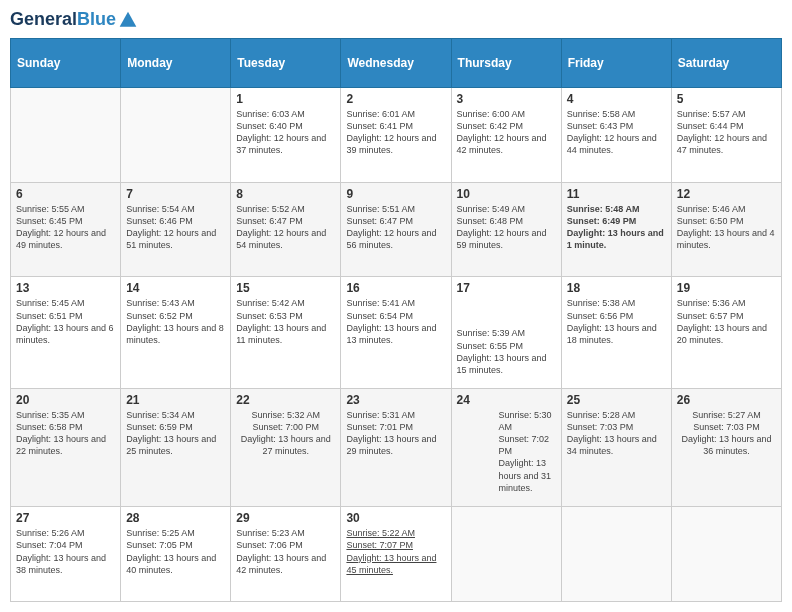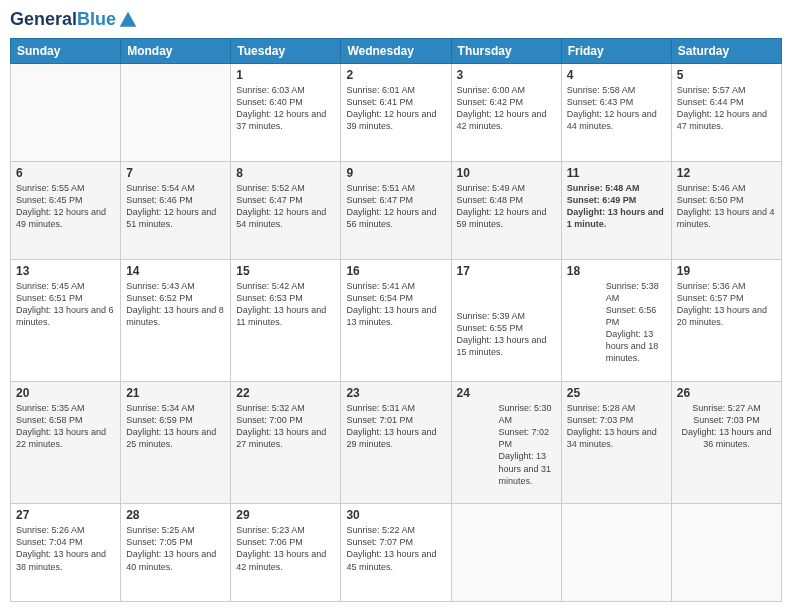--- a/index.html
+++ b/index.html
@@ -57,21 +57,21 @@
       flex: 1;
       border: 1px solid #ccc;
       border-collapse: collapse;
       width: 100%;
       table-layout: fixed;
     }
     .calendar th {
       background-color: #2e86c1;
       color: white;
       text-align: left;
-      padding: 5px 6px;
+      padding: 17px 6px;
       font-size: 12px;
       border: 1px solid #2070a0;
     }
     .calendar td {
       vertical-align: top;
       padding: 4px 5px;
       border: 1px solid #ccc;
       font-size: 9.5px;
       color: #333;
       height: 88px;
@@ -233,21 +233,21 @@
 Daylight: 13 hours and 13 minutes.</div>
           </td>
           <td>
             <span class="day-number">17</span>
             <div class="day-info" style="white-space: pre-line; margin-top: 32px;">Sunrise: 5:39 AM
 Sunset: 6:55 PM
 Daylight: 13 hours and 15 minutes.</div>
           </td>
           <td>
             <span class="day-number">18</span>
-            <div class="day-info" style="white-space: pre-line; margin-left: 39px;">Sunrise: 5:38 AM
+            <div class="day-info" style="white-space: pre-line;">Sunrise: 5:38 AM
 Sunset: 6:56 PM
 Daylight: 13 hours and 18 minutes.</div>
           </td>
           <td>
             <span class="day-number">19</span>
             <div class="day-info" style="white-space: pre-line;">Sunrise: 5:36 AM
 Sunset: 6:57 PM
 Daylight: 13 hours and 20 minutes.</div>
           </td>
         </tr>
@@ -259,21 +259,21 @@
 Daylight: 13 hours and 22 minutes.</div>
           </td>
           <td>
             <span class="day-number">21</span>
             <div class="day-info" style="white-space: pre-line;">Sunrise: 5:34 AM
 Sunset: 6:59 PM
 Daylight: 13 hours and 25 minutes.</div>
           </td>
           <td>
             <span class="day-number">22</span>
-            <div class="day-info" style="white-space: pre-line;">Sunrise: 5:32 AM
+            <div class="day-info" style="white-space: pre-line; text-align: center;">Sunrise: 5:32 AM
 Sunset: 7:00 PM
 Daylight: 13 hours and 27 minutes.</div>
           </td>
           <td>
             <span class="day-number">23</span>
             <div class="day-info" style="white-space: pre-line;">Sunrise: 5:31 AM
 Sunset: 7:01 PM
 Daylight: 13 hours and 29 minutes.</div>
           </td>
           <td>
@@ -309,21 +309,21 @@
 Daylight: 13 hours and 40 minutes.</div>
           </td>
           <td>
             <span class="day-number">29</span>
             <div class="day-info" style="white-space: pre-line;">Sunrise: 5:23 AM
 Sunset: 7:06 PM
 Daylight: 13 hours and 42 minutes.</div>
           </td>
           <td>
             <span class="day-number">30</span>
-            <div class="day-info" style="white-space: pre-line;">Sunrise: 5:22 AM
+            <div class="day-info" style="white-space: pre-line; text-decoration: underline;">Sunrise: 5:22 AM
 Sunset: 7:07 PM
 Daylight: 13 hours and 45 minutes.</div>
           </td>
           <td class="empty-cell"></td>
           <td class="empty-cell"></td>
           <td class="empty-cell"></td>
         </tr>
       </tbody>
   </table>
 </div>

